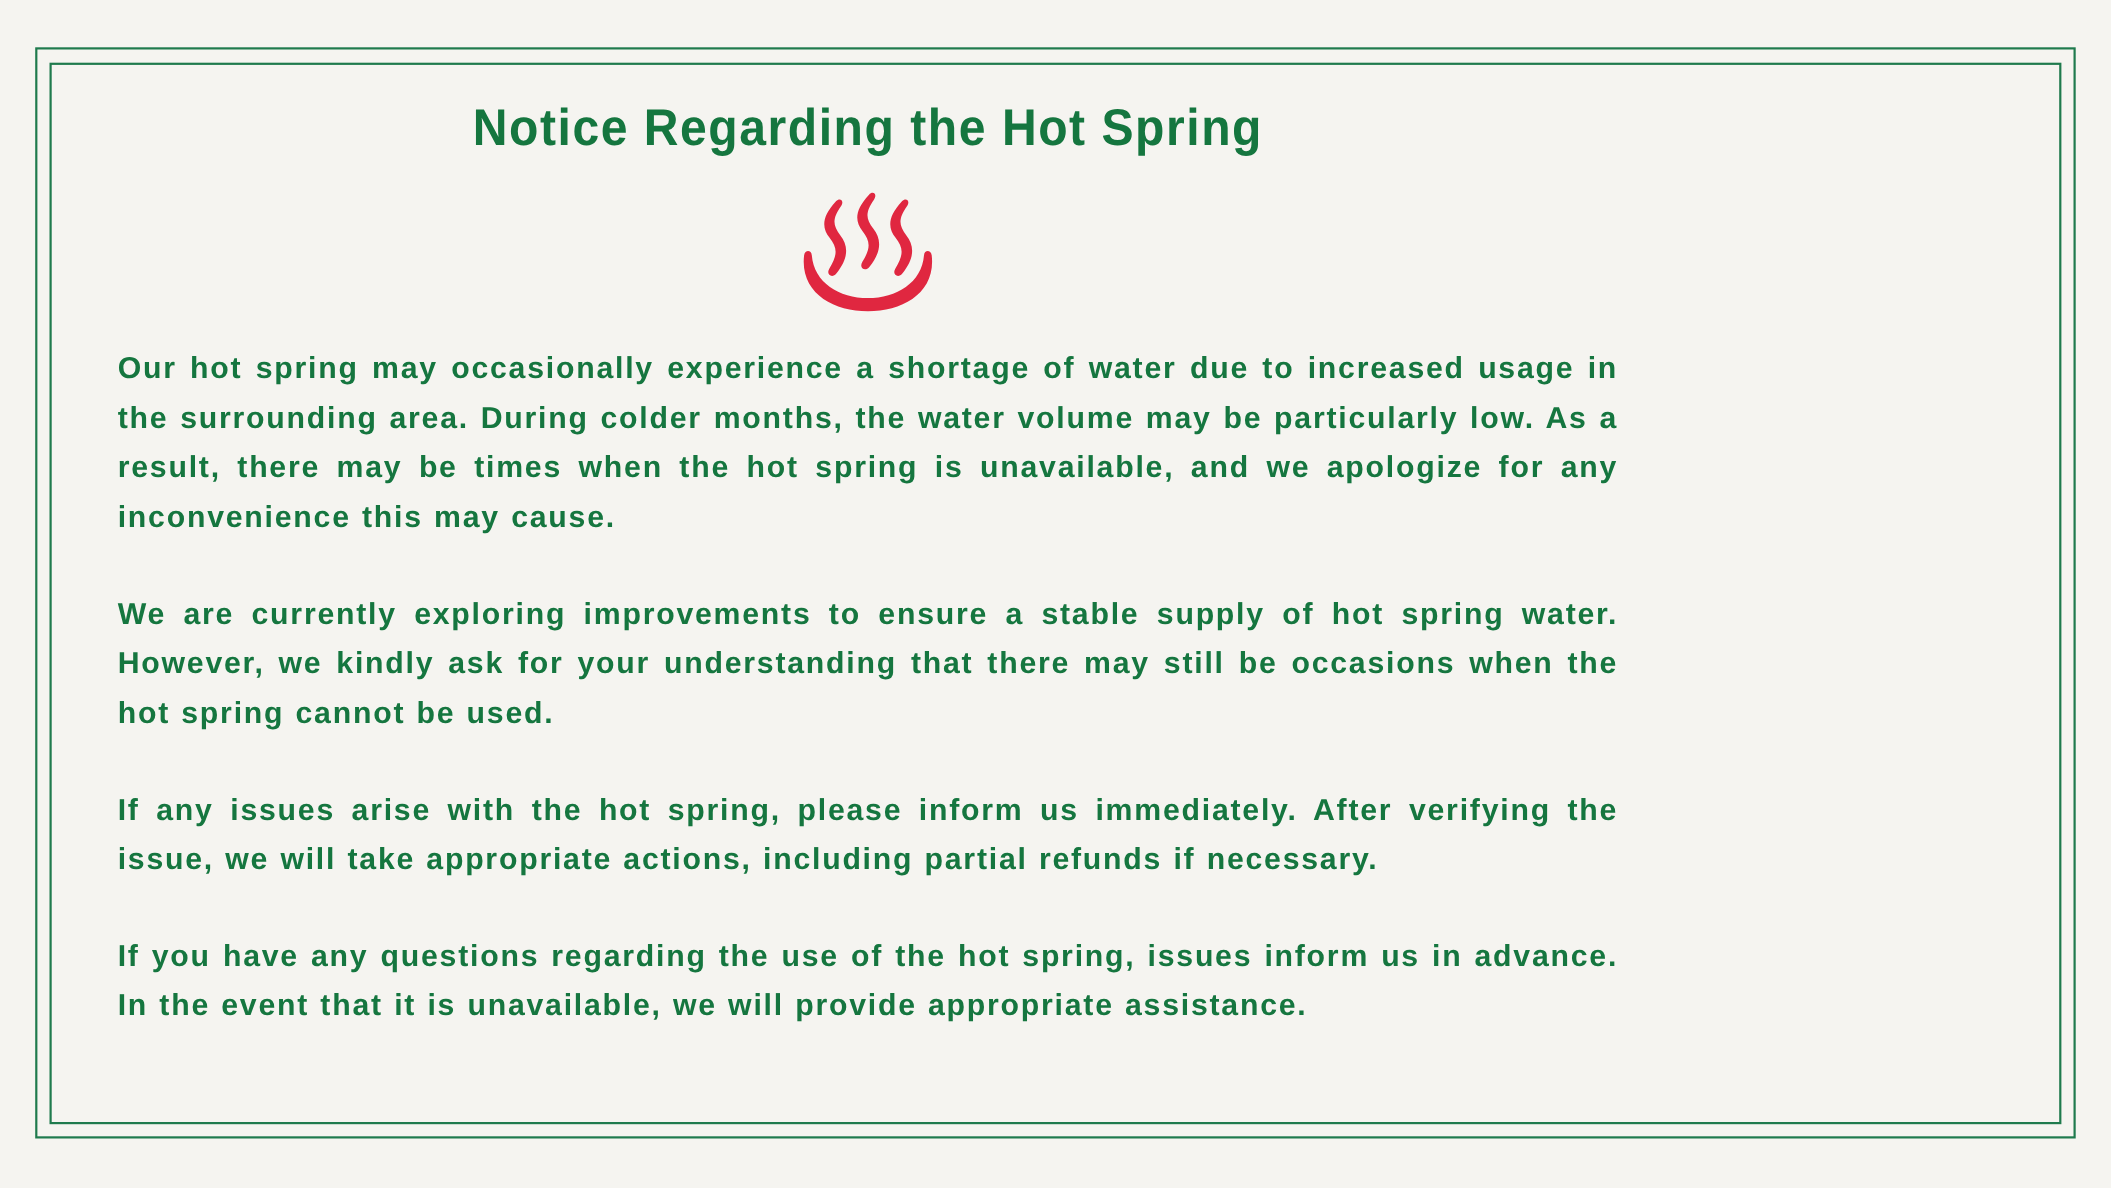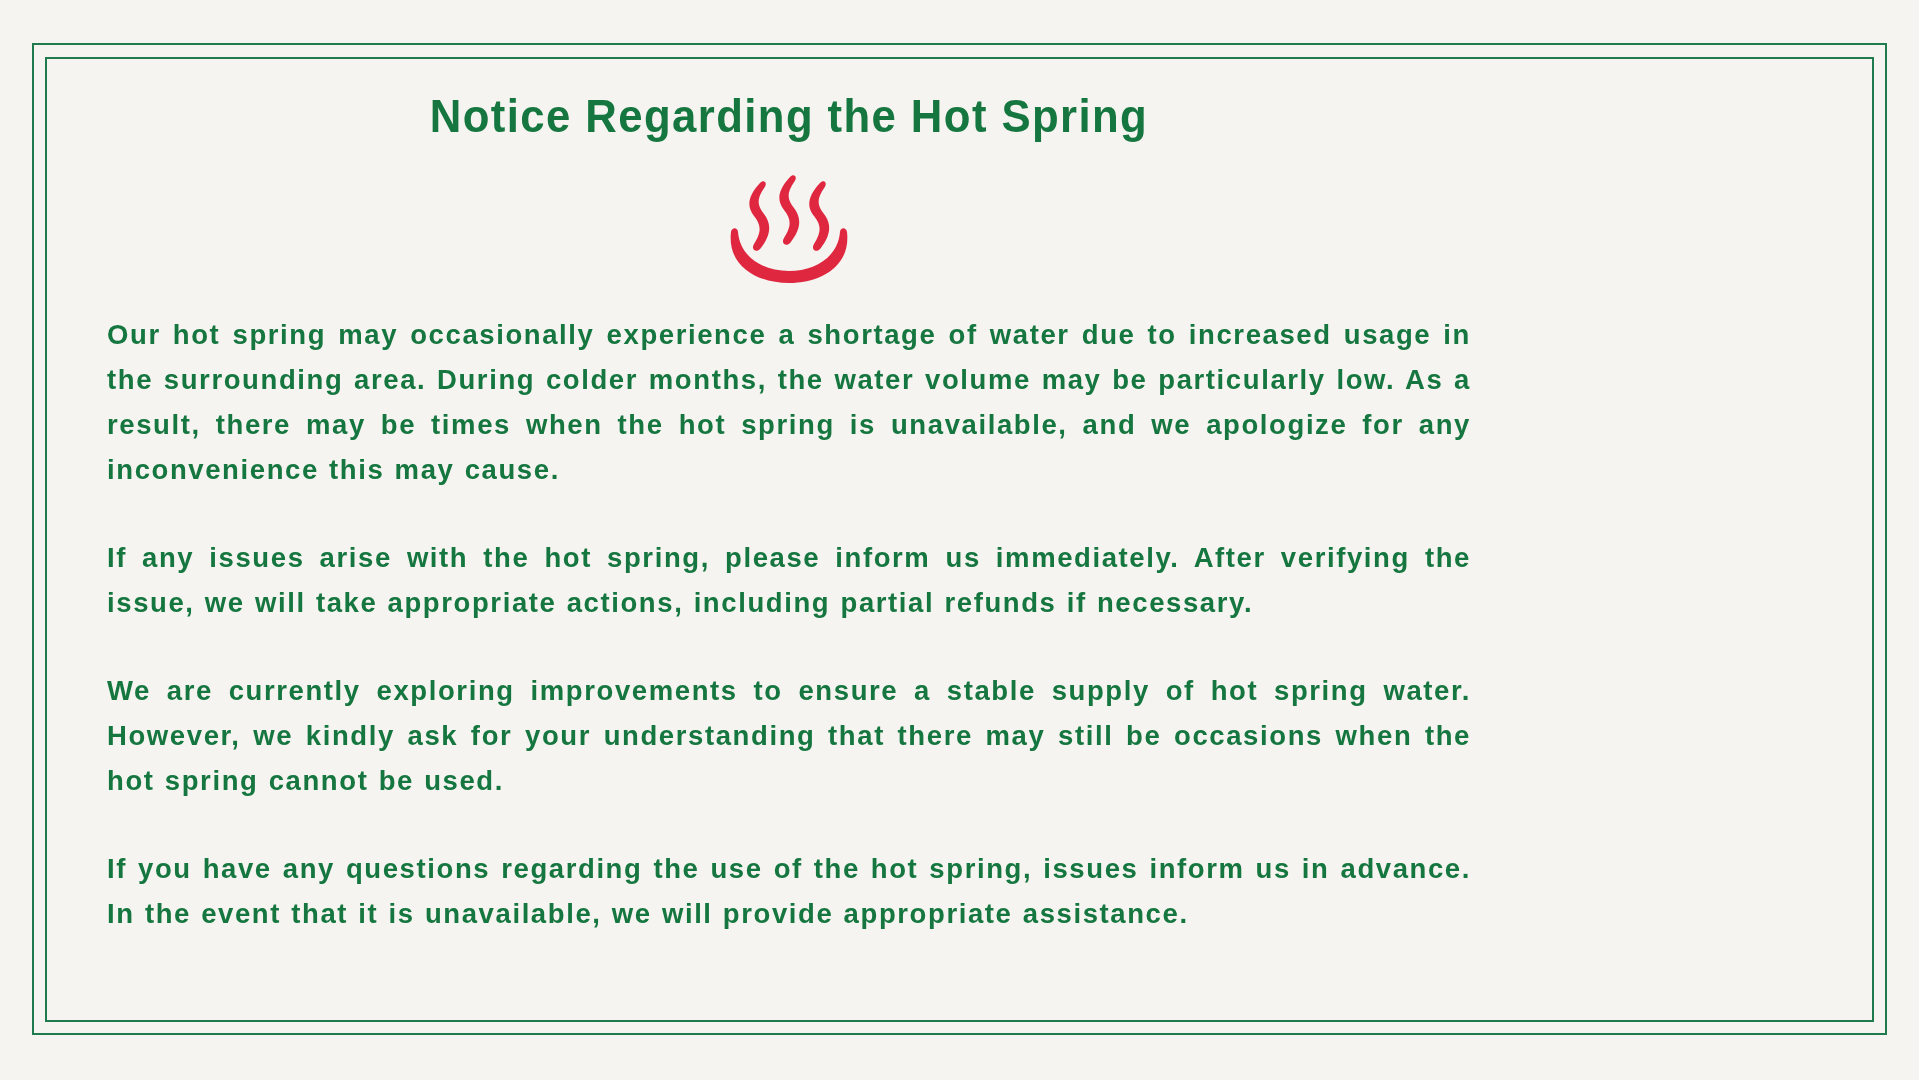--- a/index.html
+++ b/index.html
@@ -118,18 +118,18 @@
       <path d="M43 9 C30 23 30 33 37 42 C44 51 45 57 37 70 C33.5 75.6 39.5 79.5 43.5 74.5 C55 60 54 49 47 40 C40 31 39.5 25 47.5 13.5 C51 8.4 46.5 5.2 43 9 Z" fill="#e02740"></path>
 
       <path d="M73 3 C60 17 60 27 67 36 C74 45 75 51 67 64 C63.5 69.6 69.5 73.5 73.5 68.5 C85 54 84 43 77 34 C70 25 69.5 19 77.5 7.5 C81 2.4 76.5 -0.8 73 3 Z" fill="#e02740"></path>
 
       <path d="M103 9 C90 23 90 33 97 42 C104 51 105 57 97 70 C93.5 75.6 99.5 79.5 103.5 74.5 C115 60 114 49 107 40 C100 31 99.5 25 107.5 13.5 C111 8.4 106.5 5.2 103 9 Z" fill="#e02740"></path>
     </svg>
   </div>
 
   <div class="body-copy">
     <p class="last-line-full">Our hot spring may occasionally experience a shortage of water due to increased usage in the surrounding area. During colder months, the water volume may be particularly low. As a result, there may be times when the hot spring is unavailable, and we apologize for any inconvenience this may cause.</p>
+    <p class="last-line-full">We are currently exploring improvements to ensure a stable supply of hot spring water. However, we kindly ask for your understanding that there may still be occasions when the hot spring cannot be used.</p>
     <p class="last-line-full">If any issues arise with the hot spring, please inform us immediately. After verifying the issue, we will take appropriate actions, including partial refunds if necessary.</p>
-    <p class="last-line-full">We are currently exploring improvements to ensure a stable supply of hot spring water. However, we kindly ask for your understanding that there may still be occasions when the hot spring cannot be used.</p>
     <p class="last-line-full">If you have any questions regarding the use of the hot spring, issues inform us in advance. In the event that it is unavailable, we will provide appropriate assistance.</p>
   </div>
 
 </div>
 
 </body></html>

